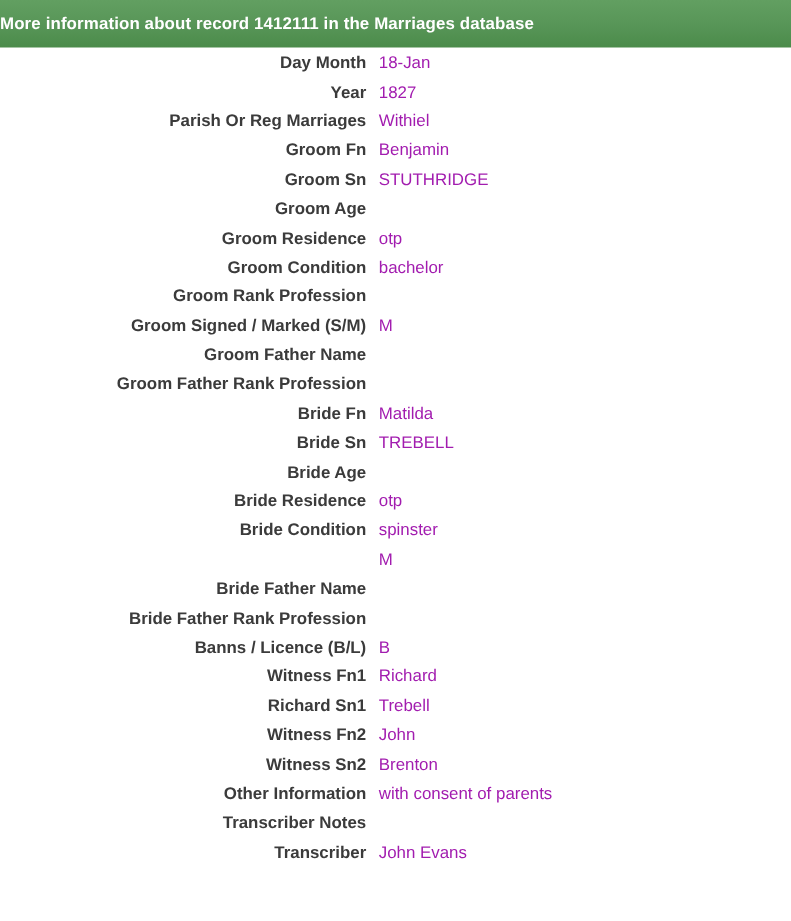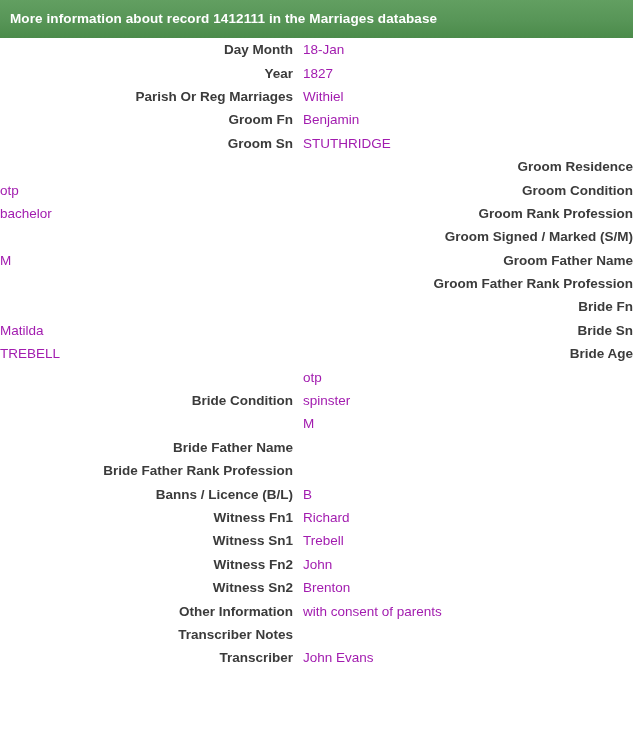--- a/index.html
+++ b/index.html
@@ -11,21 +11,20 @@
     overflow: hidden;
     font-family: "Liberation Sans", "DejaVu Sans", sans-serif;
   }
   .header-bar {
     height: 38px;
     background: linear-gradient(180deg, #629f61 0%, #579557 55%, #4b8b4a 100%);
     color: #ffffff;
     font-size: 13.5px;
     font-weight: bold;
     line-height: 38px;
-    padding-left: 10px;
     box-sizing: border-box;
     letter-spacing: 0.1px;
   }
   .fields {
     display: grid;
     grid-template-columns: 293px 1fr;
     column-gap: 10px;
     grid-auto-rows: 23.4px;
     font-size: 13.5px;
   }
@@ -57,53 +56,55 @@
     <div class="field-label">Day Month</div>
     <div class="field-value">18-Jan</div>
     <div class="field-label">Year</div>
     <div class="field-value">1827</div>
     <div class="field-label">Parish Or Reg Marriages</div>
     <div class="field-value">Withiel</div>
     <div class="field-label">Groom Fn</div>
     <div class="field-value">Benjamin</div>
     <div class="field-label">Groom Sn</div>
     <div class="field-value">STUTHRIDGE</div>
+    <div class="field-label">Groom Age</div>
     <div class="field-value"></div>
     <div class="field-label">Groom Residence</div>
     <div class="field-value">otp</div>
     <div class="field-label">Groom Condition</div>
     <div class="field-value">bachelor</div>
     <div class="field-label">Groom Rank Profession</div>
     <div class="field-value"></div>
     <div class="field-label">Groom Signed / Marked (S/M)</div>
     <div class="field-value">M</div>
     <div class="field-label">Groom Father Name</div>
     <div class="field-value"></div>
     <div class="field-label">Groom Father Rank Profession</div>
     <div class="field-value"></div>
     <div class="field-label">Bride Fn</div>
     <div class="field-value">Matilda</div>
     <div class="field-label">Bride Sn</div>
     <div class="field-value">TREBELL</div>
     <div class="field-label">Bride Age</div>
     <div class="field-value"></div>
+    <div class="field-label">Bride Residence</div>
     <div class="field-value">otp</div>
     <div class="field-label">Bride Condition</div>
     <div class="field-value">spinster</div>
     <div class="field-value"></div>
     <div class="field-value">M</div>
     <div class="field-label">Bride Father Name</div>
     <div class="field-value"></div>
     <div class="field-label">Bride Father Rank Profession</div>
     <div class="field-value"></div>
     <div class="field-label">Banns / Licence (B/L)</div>
     <div class="field-value">B</div>
     <div class="field-label">Witness Fn1</div>
     <div class="field-value">Richard</div>
-    <div class="field-label">Witness Sn1</div>
+    <div class="field-label">Richard Sn1</div>
     <div class="field-value">Trebell</div>
     <div class="field-label">Witness Fn2</div>
     <div class="field-value">John</div>
     <div class="field-label">Witness Sn2</div>
     <div class="field-value">Brenton</div>
     <div class="field-label">Other Information</div>
     <div class="field-value">with consent of parents</div>
     <div class="field-label">Transcriber Notes</div>
     <div class="field-value"></div>
     <div class="field-label">Transcriber</div>

